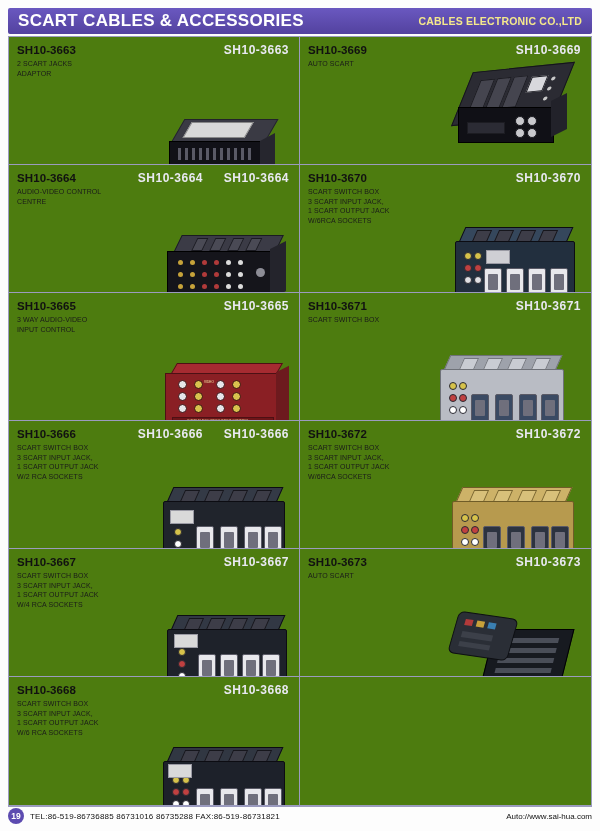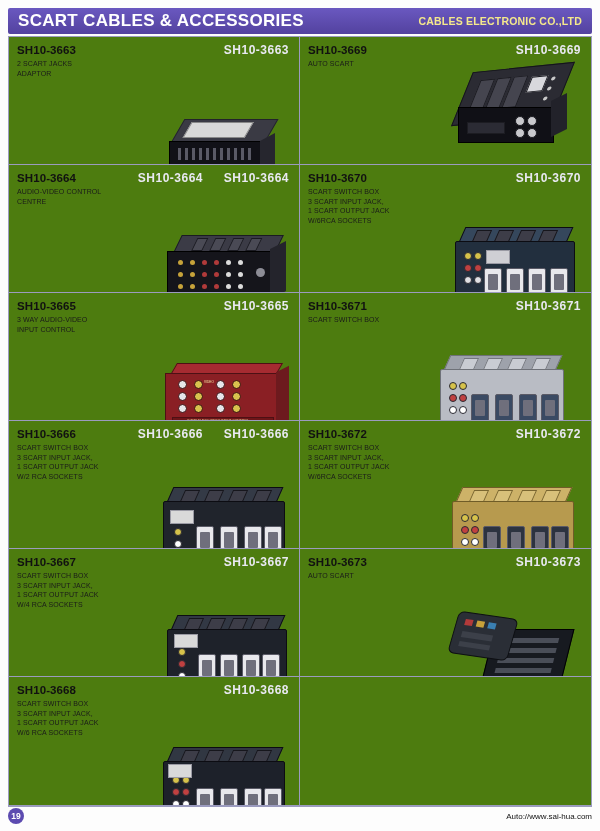--- a/index.html
+++ b/index.html
@@ -675,16 +675,17 @@
         </div>
       </div>
     </div>
 
 
   </div>
 
   <div class="footer-rule"></div>
   <div class="footer">
     <div class="page-badge">19</div>
+    <div class="footer-text">TEL:86-519-86736885      86731016    86735288           FAX:86-519-86731821</div>
     <div class="footer-right">Auto://www.sai-hua.com</div>
   </div>
 
 </div>
 
 </body></html>

